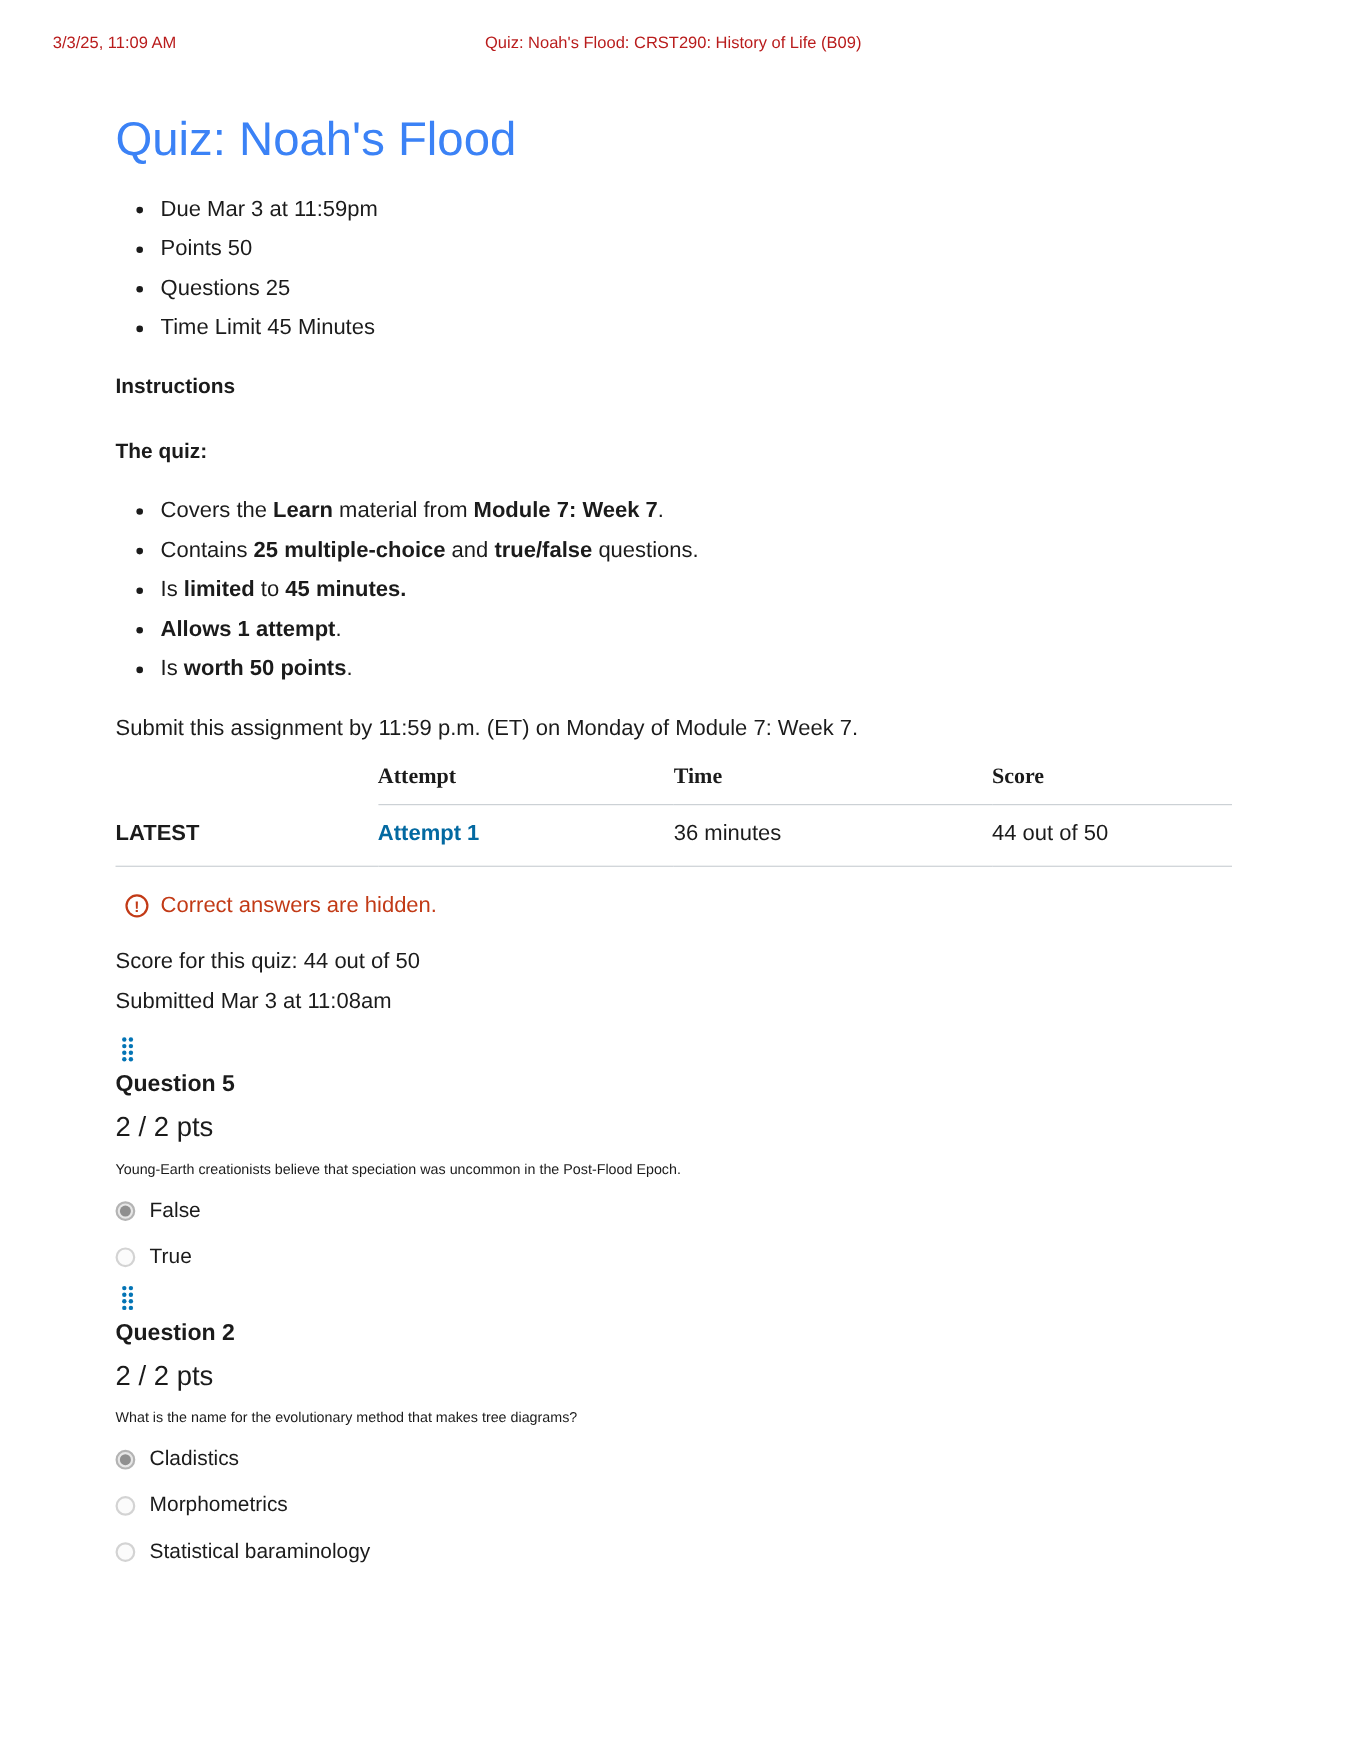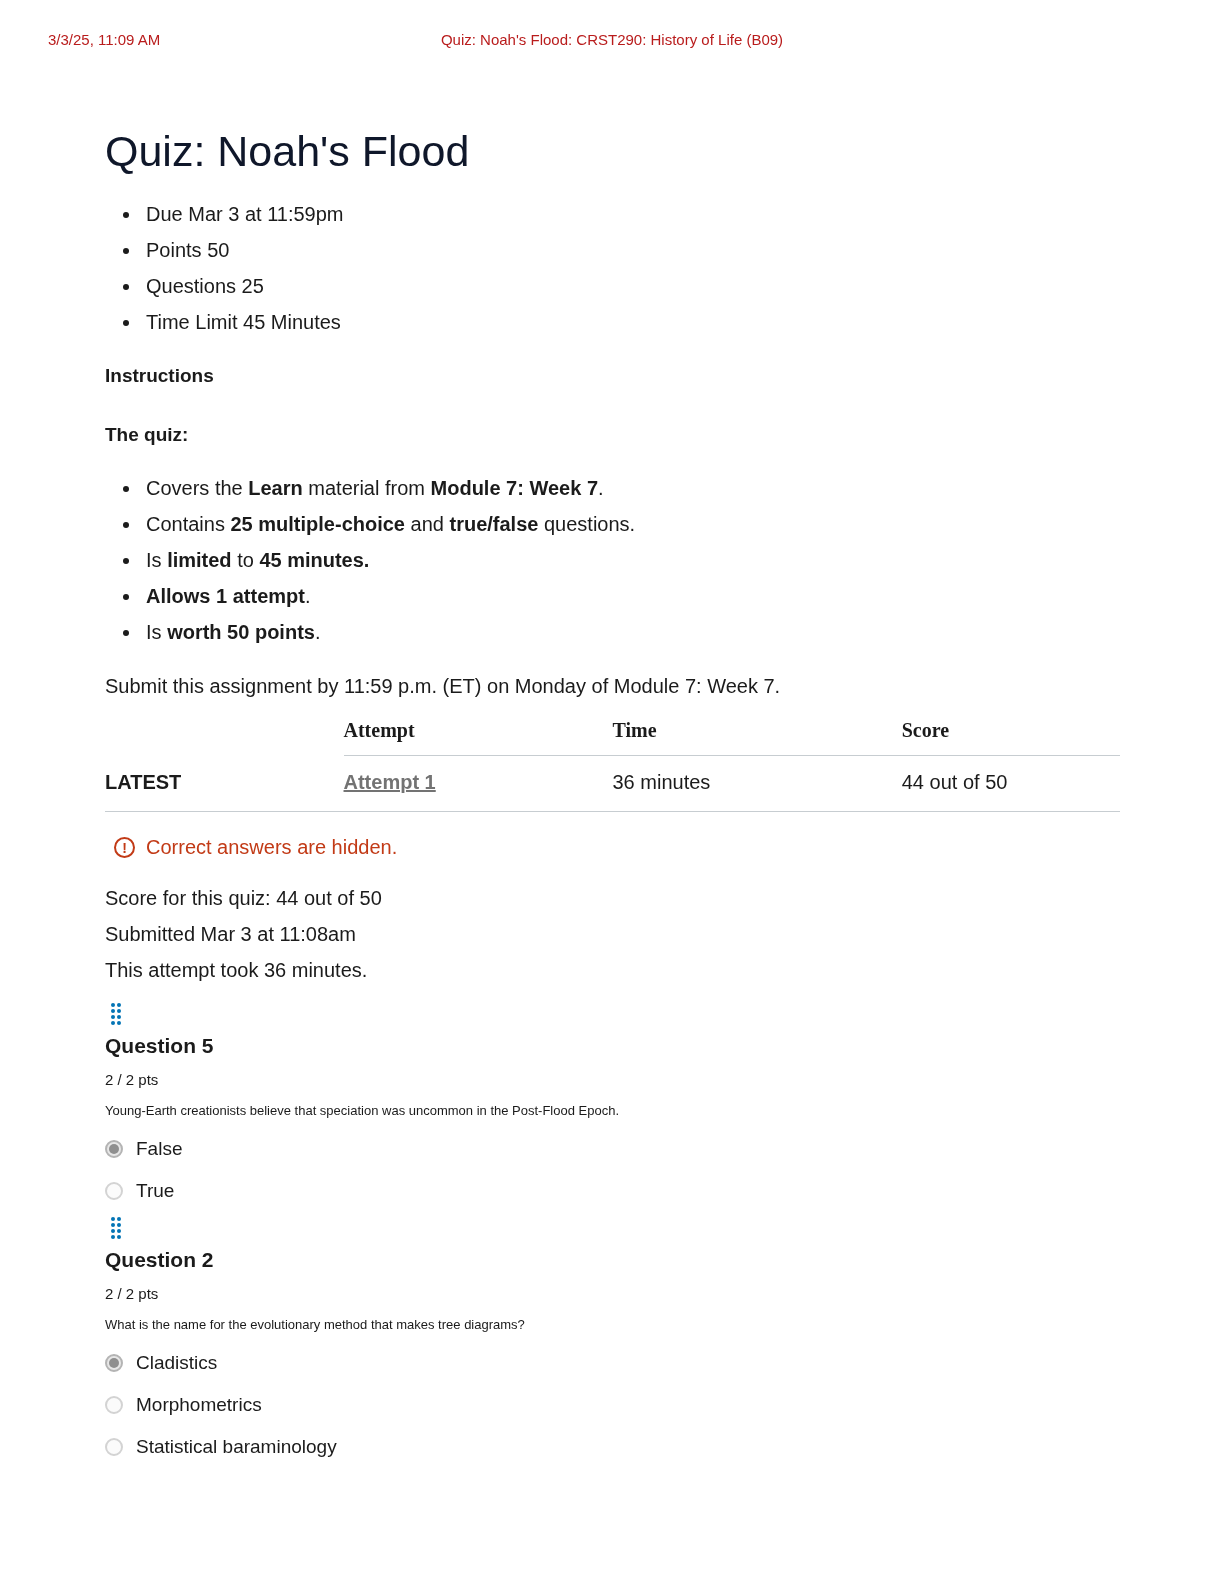--- a/index.html
+++ b/index.html
@@ -10,56 +10,56 @@
     font-family: "Liberation Sans", "DejaVu Sans", sans-serif;
     color: #1b1b1b;
     overflow: hidden;
   }
   .print-header { position: relative; height: 50px; font-size: 15px; color: #b91c1c; }
   .ph-left   { position: absolute; left: 48px; top: 31px; white-space: nowrap; }
   .ph-center { position: absolute; left: 50%; top: 31px; transform: translateX(-50%); white-space: nowrap; }
 
   main { padding: 0 104px 0 105px; }
 
-  .quiz-title { font-size: 43px; font-weight: 400; margin: 77px 0 0; color: #0f172a; }
+  .quiz-title { font-size: 43px; font-weight: 400; margin: 53px 0 0; color: #3b82f6; }
 
   ul.meta-list { list-style: disc; margin: 27px 0 0; padding-left: 37px; font-size: 20px; }
   ul.meta-list li { margin-bottom: 13px; padding-left: 4px; line-height: 23px; }
 
   .section-heading { font-size: 19px; font-weight: 700; margin: 31px 0 0; }
   .quiz-intro { font-size: 19px; font-weight: 700; margin: 37px 0 0; }
 
   ul.inst-list { list-style: disc; margin: 31px 0 0; padding-left: 37px; font-size: 20px; }
   ul.inst-list li { margin-bottom: 13px; padding-left: 4px; line-height: 23px; }
 
   .submit-note { font-size: 20px; margin: 31px 0 0; }
 
   .attempt-heading { font-size: 20px; font-weight: 700; margin: 35px 0 0; }
 
   table.attempt-table { width: 100%; border-collapse: collapse; margin-top: 12px; font-size: 20px; table-layout: fixed; }
   table.attempt-table th { text-align: left; font-weight: 700; padding: 9px 0 13px; font-family: Liberation Serif, serif; }
   table.attempt-table thead th.col { border-bottom: 1px solid #c7cdd1; }
   table.attempt-table tbody td { padding: 15px 0 17px; border-bottom: 1px solid #c7cdd1; }
   .latest-label { font-weight: 700; }
-  a.attempt-link { color: #737373; font-weight: 700; text-decoration: underline; cursor: pointer; }
+  a.attempt-link { color: #0369a1; font-weight: 700; cursor: pointer; }
 
   .warning { display: flex; align-items: center; gap: 11px; margin: 24px 0 0 9px; color: #C23A16; font-size: 20px; }
   .warn-icon {
     width: 21px; height: 21px; border: 2px solid #C23A16; border-radius: 50%;
     display: inline-flex; align-items: center; justify-content: center;
     font-size: 14px; font-weight: 700; flex: 0 0 auto; line-height: 1;
   }
 
   .summary { margin-top: 21px; font-size: 20px; line-height: 36px; }
   .summary p { margin: 0; }
 
   .question { margin: 0; }
   .drag-handle { display: block; margin: 13px 0 0 4px; cursor: grab; }
   .q-title { font-size: 21px; font-weight: 700; margin: 7px 0 0; }
-  .q-pts { font-size: 15px; margin: 13px 0 0; }
+  .q-pts { font-size: 25px; margin: 13px 0 0; }
   .q-text { font-size: 13px; margin: 15px 0 0; }
   .option { display: flex; align-items: center; gap: 13px; margin: 20px 0 0; font-size: 19px; cursor: pointer; }
   .radio {
     width: 18px; height: 18px; border-radius: 50%;
     border: 2px solid #d3d3d3; background: #fbfbfb;
     position: relative; flex: 0 0 auto;
   }
   .radio.selected { border-color: #b4b4b4; background: #e7e7e7; }
   .radio.selected::after {
     content: ""; position: absolute; inset: 2px; border-radius: 50%; background: #8f8f8f;
@@ -125,21 +125,20 @@
   </table>
 
   <div class="warning">
     <span class="warn-icon">!</span>
     <span>Correct answers are hidden.</span>
   </div>
 
   <div class="summary">
     <p>Score for this quiz: 44 out of 50</p>
     <p>Submitted Mar 3 at 11:08am</p>
-    <p>This attempt took 36 minutes.</p>
   </div>
 
   <section class="question">
     <svg class="drag-handle" width="14" height="26" viewBox="0 0 14 26">
       <g fill="#0374B5">
         <circle cx="4" cy="4" r="2"></circle>
           <circle cx="10" cy="4" r="2"></circle>
         <circle cx="4" cy="10" r="2"></circle>
           <circle cx="10" cy="10" r="2"></circle>
         <circle cx="4" cy="16" r="2"></circle>

